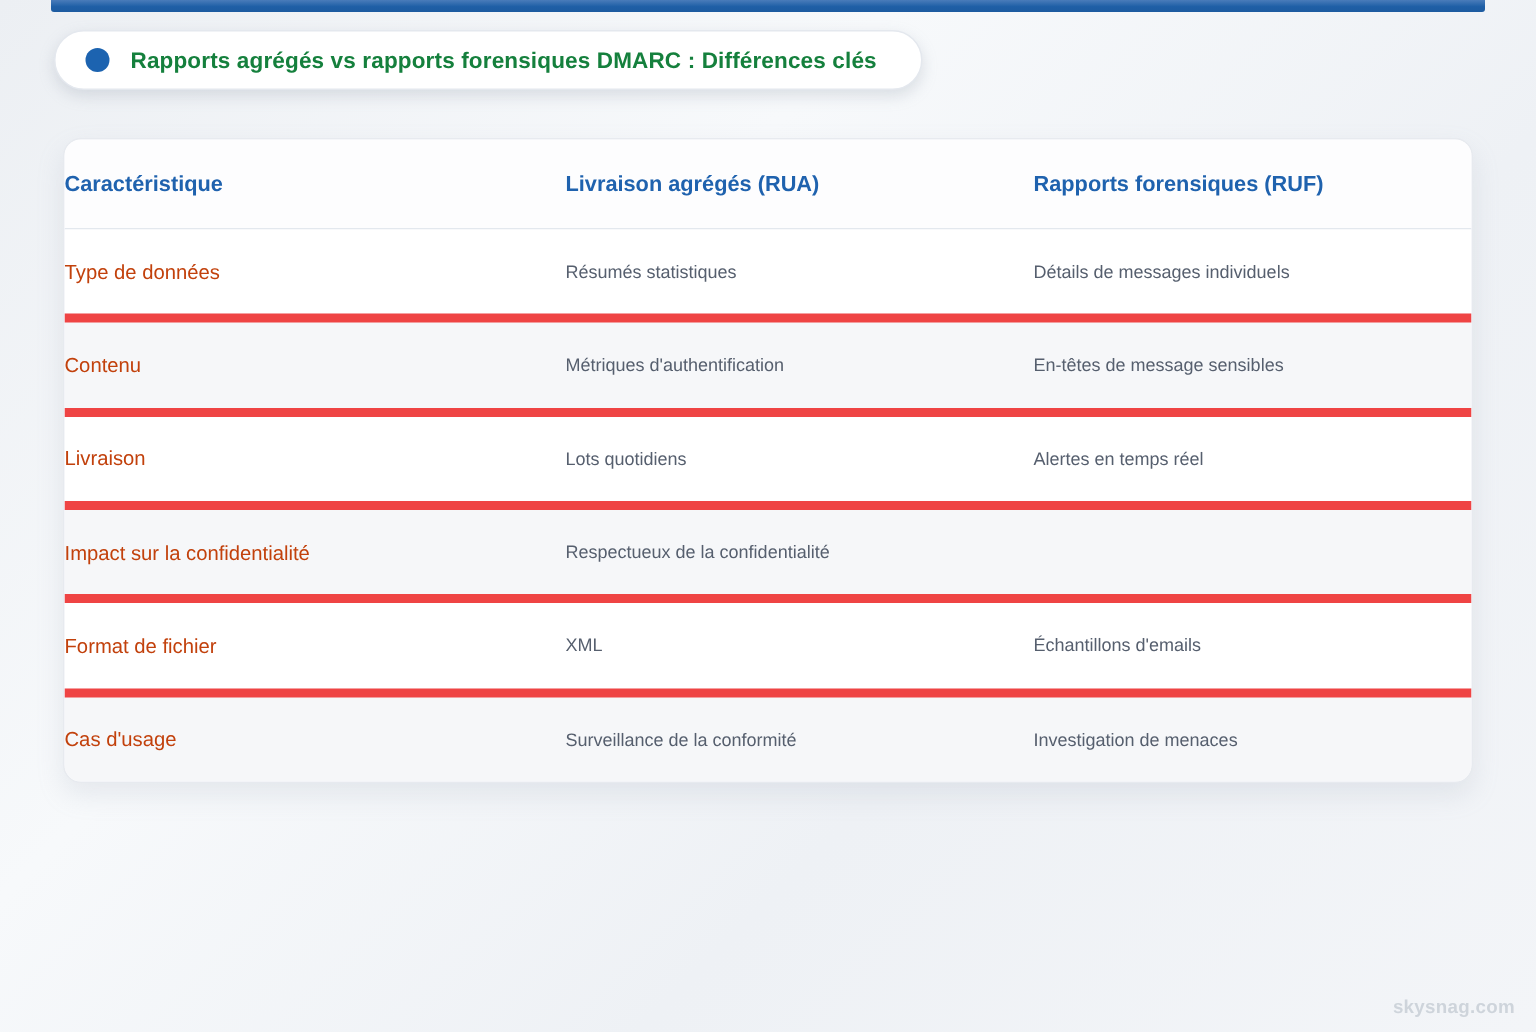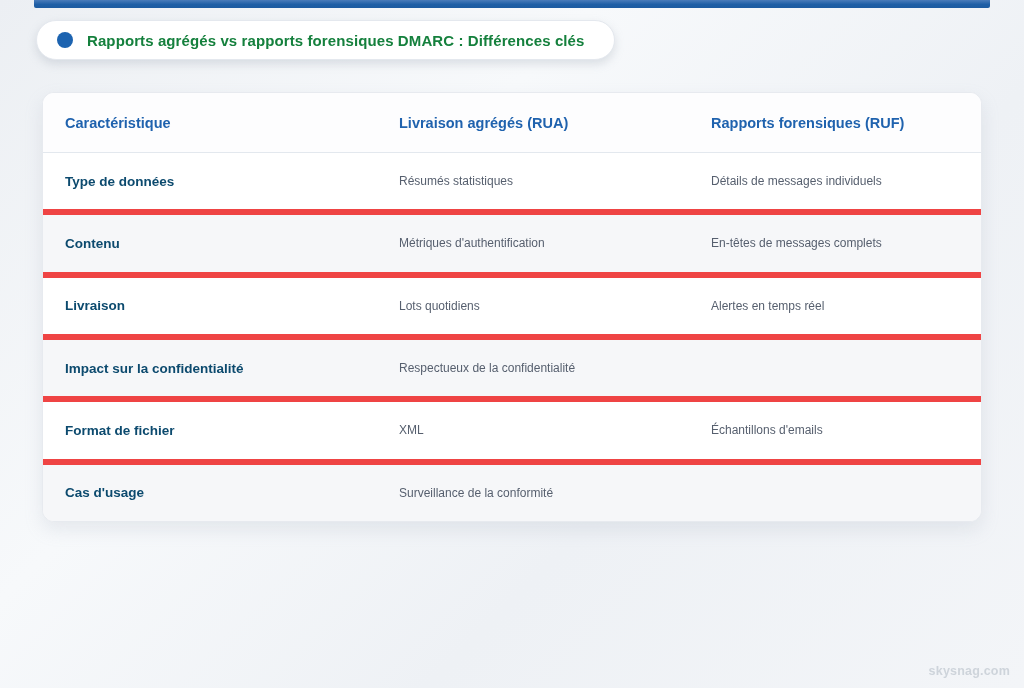--- a/index.html
+++ b/index.html
@@ -70,30 +70,30 @@
   .t-row.stripe { background: #f6f7f9; }
 
   .t-head {
     flex: 0 0 60px;
     border-top: none;
     background: #fdfdfe;
     border-bottom: 1px solid #e3e8ee;
   }
   .t-row.first { border-top: none; }
 
-  .cell { padding-left: 22px; padding-right: 12px; }
+  .cell { padding-right: 12px; }
   .head-cell {
     font-size: 14.5px;
     font-weight: 700;
     color: #1f62ae;
   }
   .feature-cell {
     font-size: 13.5px;
-    font-weight: 700;
-    color: #0c4a6e;
+    font-weight: 400;
+    color: #c2410c;
   }
   .value-cell {
     font-size: 12px;
     font-weight: 400;
     color: #565f6e;
   }
 
   .watermark {
     position: absolute;
     right: 14px; bottom: 10px;
@@ -123,21 +123,21 @@
 
   <div class="t-row first">
     <div class="cell feature-cell">Type de données</div>
     <div class="cell value-cell">Résumés statistiques</div>
     <div class="cell value-cell">Détails de messages individuels</div>
   </div>
 
   <div class="t-row stripe">
     <div class="cell feature-cell">Contenu</div>
     <div class="cell value-cell">Métriques d'authentification</div>
-    <div class="cell value-cell">En-têtes de messages complets</div>
+    <div class="cell value-cell">En-têtes de message sensibles</div>
   </div>
 
   <div class="t-row">
     <div class="cell feature-cell">Livraison</div>
     <div class="cell value-cell">Lots quotidiens</div>
     <div class="cell value-cell">Alertes en temps réel</div>
   </div>
 
   <div class="t-row stripe">
     <div class="cell feature-cell">Impact sur la confidentialité</div>
@@ -146,17 +146,18 @@
 
   <div class="t-row">
     <div class="cell feature-cell">Format de fichier</div>
     <div class="cell value-cell">XML</div>
     <div class="cell value-cell">Échantillons d'emails</div>
   </div>
 
   <div class="t-row stripe">
     <div class="cell feature-cell">Cas d'usage</div>
     <div class="cell value-cell">Surveillance de la conformité</div>
+    <div class="cell value-cell">Investigation de menaces</div>
   </div>
 
 </div>
 
 <div class="watermark">skysnag.com</div>
 
 </body></html>

